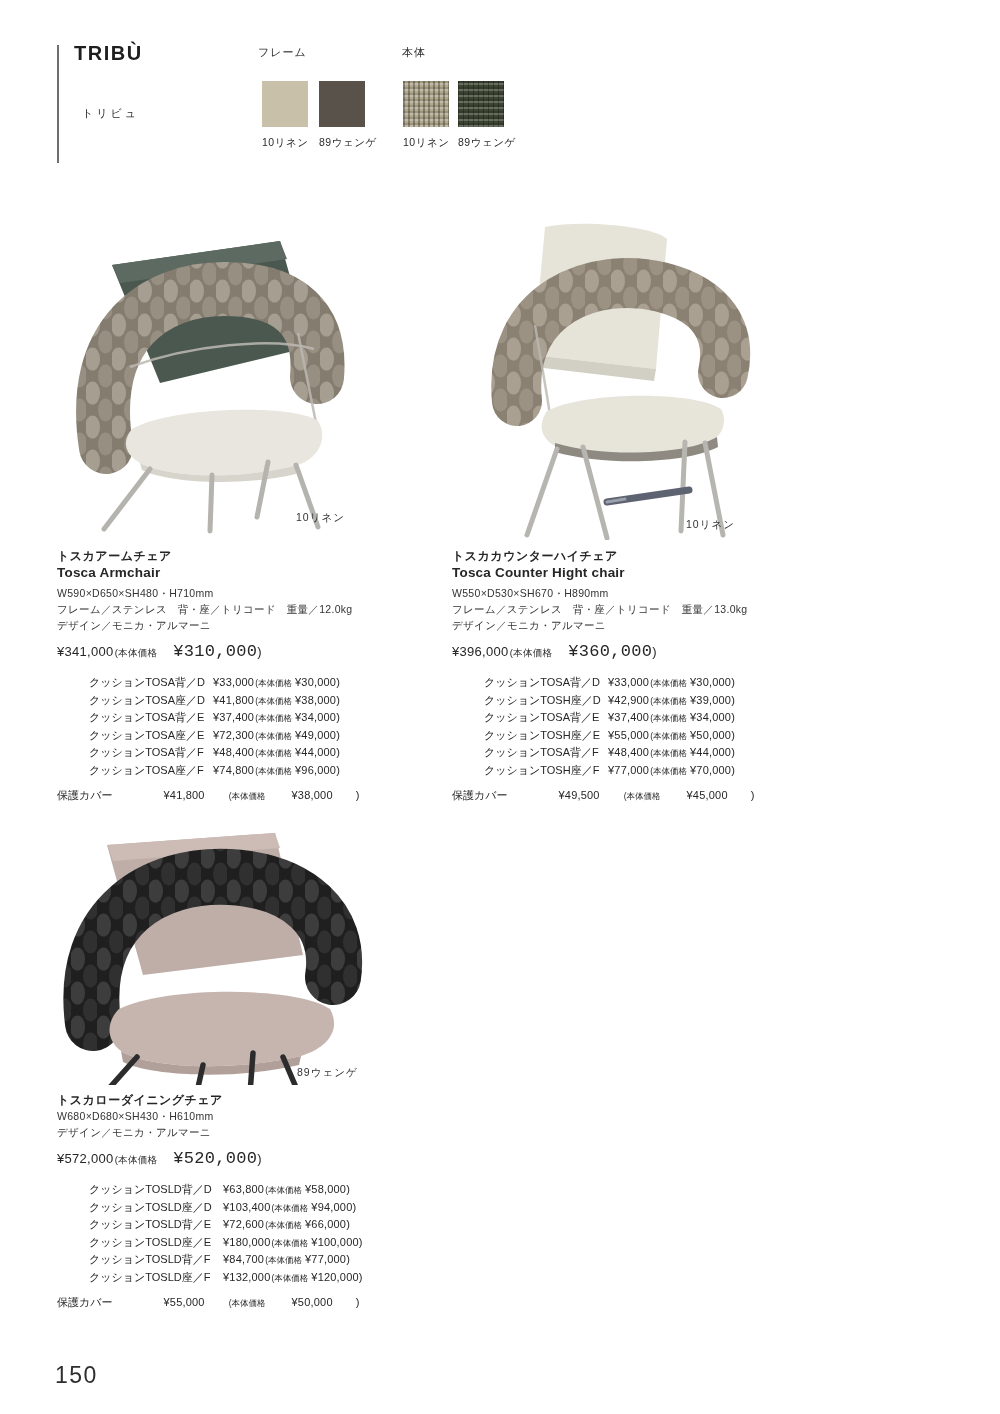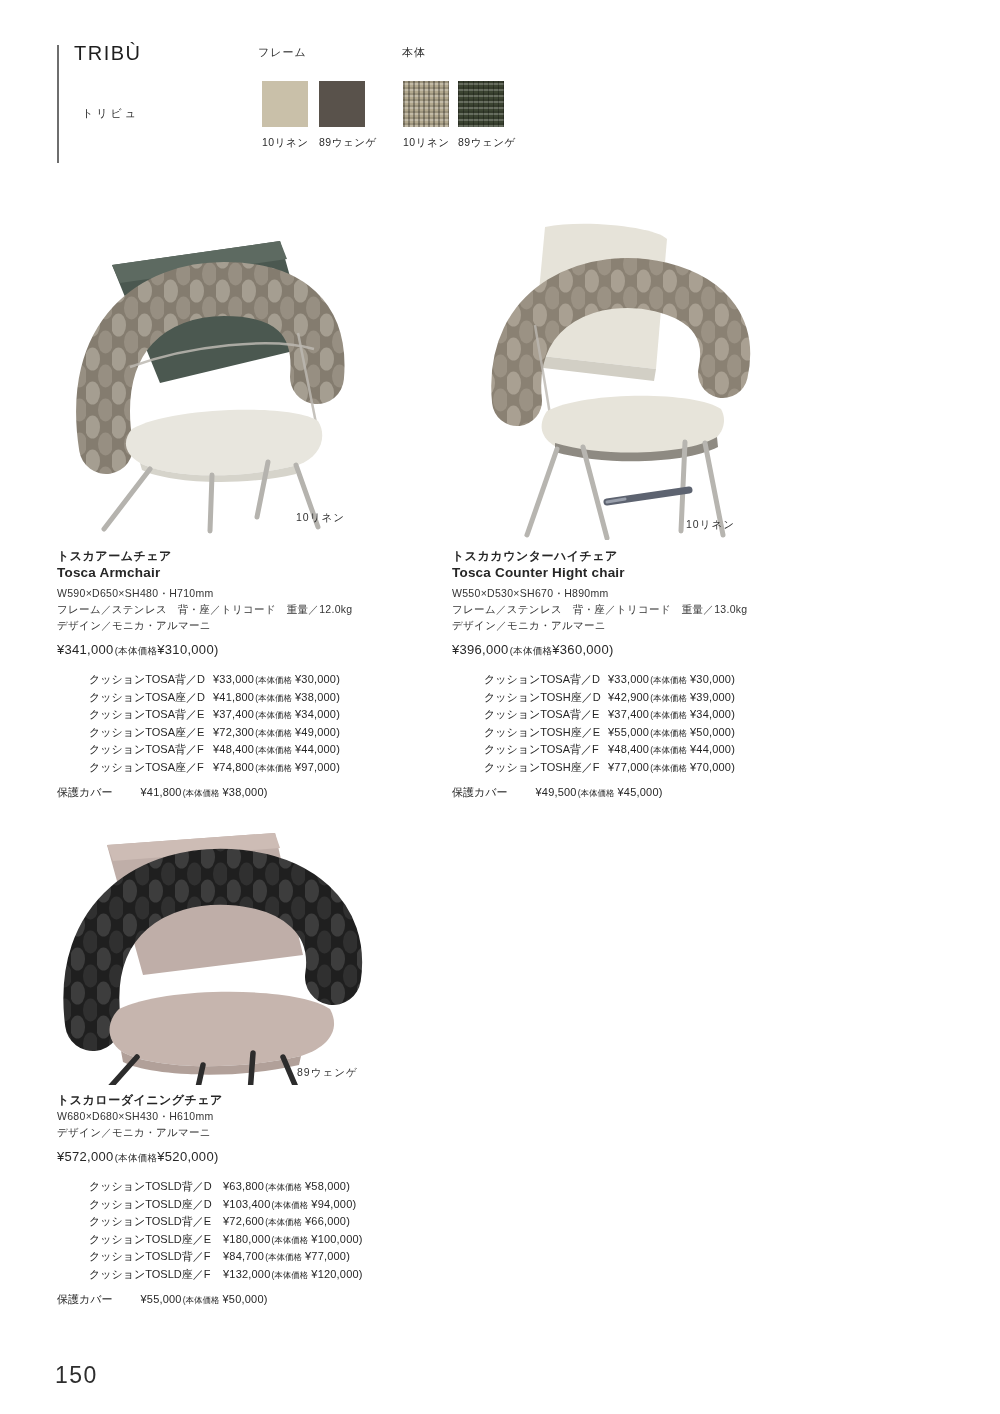--- a/index.html
+++ b/index.html
@@ -7,21 +7,21 @@
     position:relative;
     width:1000px;height:1414px;
     margin:0 auto;
     background:#ffffff;
     font-family:"Liberation Sans","DejaVu Sans",sans-serif;
     color:#262626;
     overflow:hidden;
   }
   
   .v-rule{position:absolute;left:57px;top:45px;width:2px;height:118px;background:#6e6e6e;}
-  .brand{position:absolute;left:74px;top:42px;font-size:20px;font-weight:normal;letter-spacing:1.5px;color:#1e1e1e;}
+  .brand{position:absolute;left:74px;top:42px;font-size:20px;font-weight:bold;letter-spacing:1.5px;color:#1e1e1e;}
   .brand-kana{position:absolute;left:82px;top:106px;font-size:11px;letter-spacing:3px;color:#2b2b2b;}
   .swatch-group-label{position:absolute;top:45px;font-size:11px;letter-spacing:1px;color:#2b2b2b;white-space:nowrap;}
   .swatch-item{position:absolute;top:81px;width:46px;}
   .swatch-box{width:46px;height:46px;}
   .swatch-knit{
     background-image:
       repeating-linear-gradient(90deg, rgba(0,0,0,.28) 0 1.5px, transparent 1.5px 5px),
       repeating-linear-gradient(0deg, rgba(255,255,255,.22) 0 2px, rgba(0,0,0,.12) 2px 4px, transparent 4px 6px);
   }
   .swatch-label{margin-top:9px;font-size:10.5px;letter-spacing:.5px;white-space:nowrap;color:#2b2b2b;}
@@ -29,29 +29,29 @@
   .photo{position:absolute;}
   .photo svg{display:block;}
   .photo-caption{position:absolute;font-size:10.5px;letter-spacing:1px;color:#333;white-space:nowrap;}
   
   .product{position:absolute;width:330px;}
   .p-kana{font-size:12px;font-weight:bold;line-height:16px;letter-spacing:.5px;}
   .p-en{font-size:13.5px;font-weight:bold;line-height:18px;margin-bottom:3px;letter-spacing:.2px;}
   .p-line{font-size:10.5px;line-height:16px;color:#333;letter-spacing:.3px;}
   .price-line{margin-top:9px;font-size:13px;letter-spacing:.3px;white-space:nowrap;}
   .price-open{font-size:9.5px;margin-left:1px;}
-  .price-base{font-size:13px;margin-left:0;}
+  .price-base{font-size:17px;margin-left:16px;font-family:Liberation Mono, monospace;}
   .cushion-list{margin-top:13px;}
   .c-row{font-size:11px;line-height:16.5px;white-space:nowrap;display:flex;align-items:baseline;margin-left:32px;}
   .c-label{display:inline-block;width:124px;flex:none;}
   .product.wide-labels .c-label{width:134px;}
   .c-price{letter-spacing:.2px;}
   .c-open{font-size:8.5px;margin-left:1px;}
   .c-base{margin-left:3px;letter-spacing:.2px;}
-  .cover-row{margin-top:9px;font-size:11px;white-space:nowrap;display:flex;align-items:baseline;}
+  .cover-row{margin-top:9px;font-size:11px;white-space:nowrap;display:flex;align-items:baseline;gap:23px;}
   .cover-label{margin-right:28px;}
   
   .page-number{position:absolute;left:55px;top:1362px;font-size:23px;letter-spacing:1.5px;color:#2e2e2e;}
 </style>
 </head>
 <body>
 
 <div class="page">
 
   <div class="v-rule"></div>
@@ -205,21 +205,21 @@
           <span class="c-label">クッションTOSA背／F</span>
           <span class="c-price">¥48,400</span>
           <span class="c-open">(本体価格</span>
           <span class="c-base">¥44,000</span>
           <span class="">)</span>
         </div>
         <div class="c-row">
           <span class="c-label">クッションTOSA座／F</span>
           <span class="c-price">¥74,800</span>
           <span class="c-open">(本体価格</span>
-          <span class="c-base">¥97,000</span>
+          <span class="c-base">¥96,000</span>
           <span class="">)</span>
         </div>
       </div>
     <div class="cover-row">
       <span class="cover-label">保護カバー</span>
         <span class="c-price">¥41,800</span>
         <span class="c-open">(本体価格</span>
         <span class="c-base">¥38,000</span>
         <span>)</span>
     </div>

